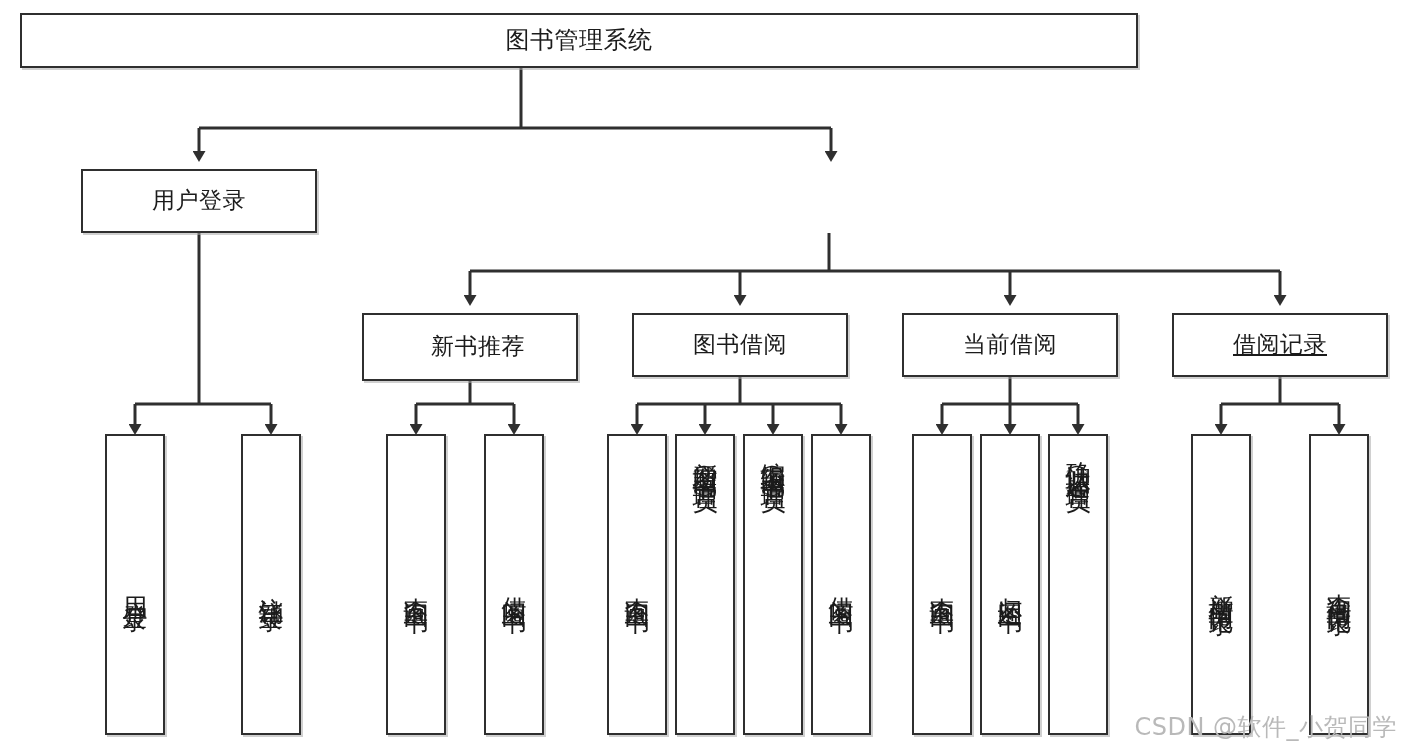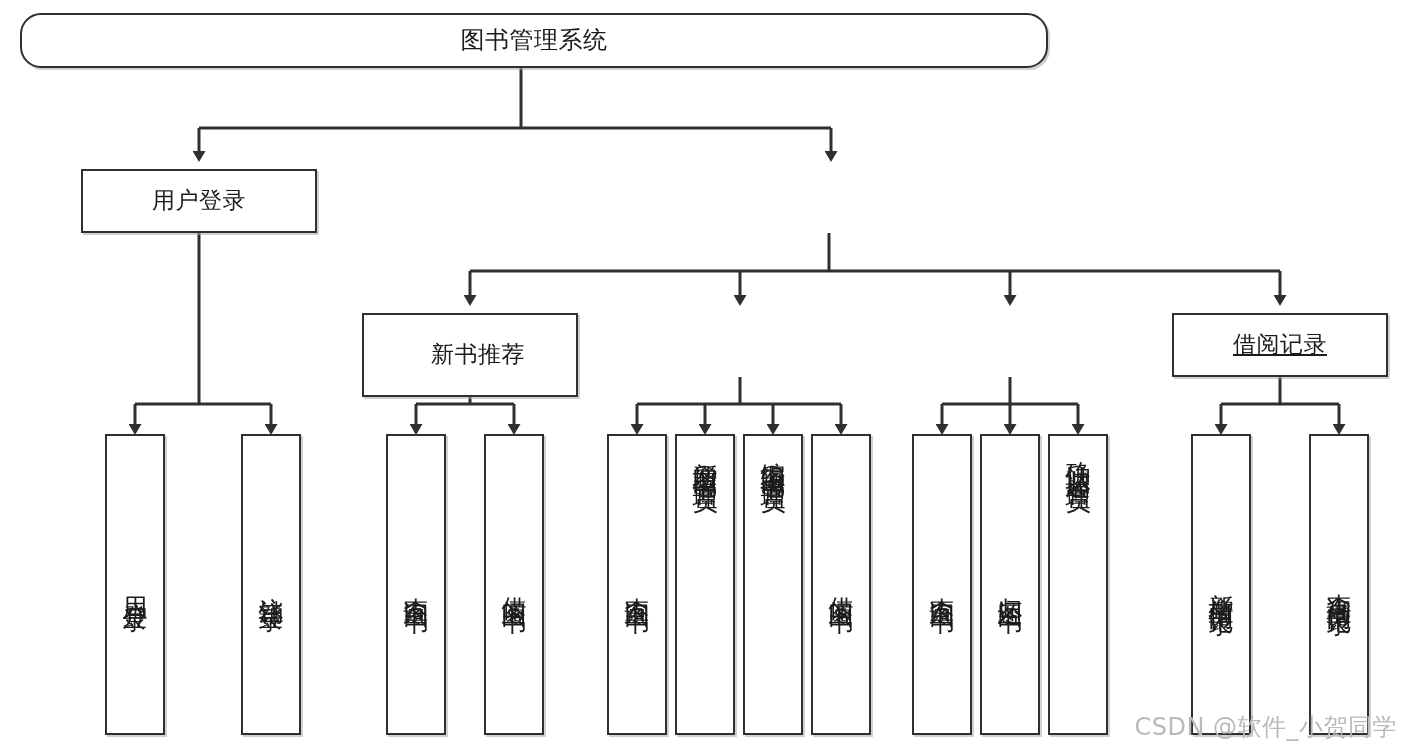--- a/index.html
+++ b/index.html
@@ -121,30 +121,36 @@
       <path d="M1010,404 L1010,425" marker-end="url(#arrow)"></path>
       <path d="M1078,404 L1078,425" marker-end="url(#arrow)"></path>
 
       <path d="M1280,377 L1280,404"></path>
       <path d="M1221,404 L1339,404"></path>
       <path d="M1221,404 L1221,425" marker-end="url(#arrow)"></path>
       <path d="M1339,404 L1339,425" marker-end="url(#arrow)"></path>
     </g>
   </svg>
 
-  <div class="node root h" style="left:20px; top:13px; width:1028px; height:55px;border-radius:21px;">
+  <div class="node root h" style="left:20px; top:13px; width:1118px; height:55px;">
     <span class="label">图书管理系统</span>
   </div>
 
   <div class="node h" style="left:81px; top:169px; width:236px; height:64px;">
     <span class="label">用户登录</span>
   </div>
 
-  <div class="node h" style="left:362px; top:313px; width:216px; height:84px;padding-left:16px;">
+  <div class="node h" style="left:362px; top:313px; width:216px; height:68px;padding-left:16px;">
     <span class="label">新书推荐</span>
+  </div>
+  <div class="node h" style="left:632px; top:313px; width:216px; height:64px;">
+    <span class="label">图书借阅</span>
+  </div>
+  <div class="node h" style="left:902px; top:313px; width:216px; height:64px;">
+    <span class="label">当前借阅</span>
   </div>
   <div class="node h" style="left:1172px; top:313px; width:216px; height:64px;text-decoration:underline;">
     <span class="label">借阅记录</span>
   </div>
 
   <div class="node v" style="left:105px; top:434px; width:60px; height:301px; align-items:center; padding-top:0;">
     <span class="label">用户登录</span>
   </div>
   <div class="node v" style="left:241px; top:434px; width:60px; height:301px; align-items:center; padding-top:0;">
     <span class="label">注销登录</span>

